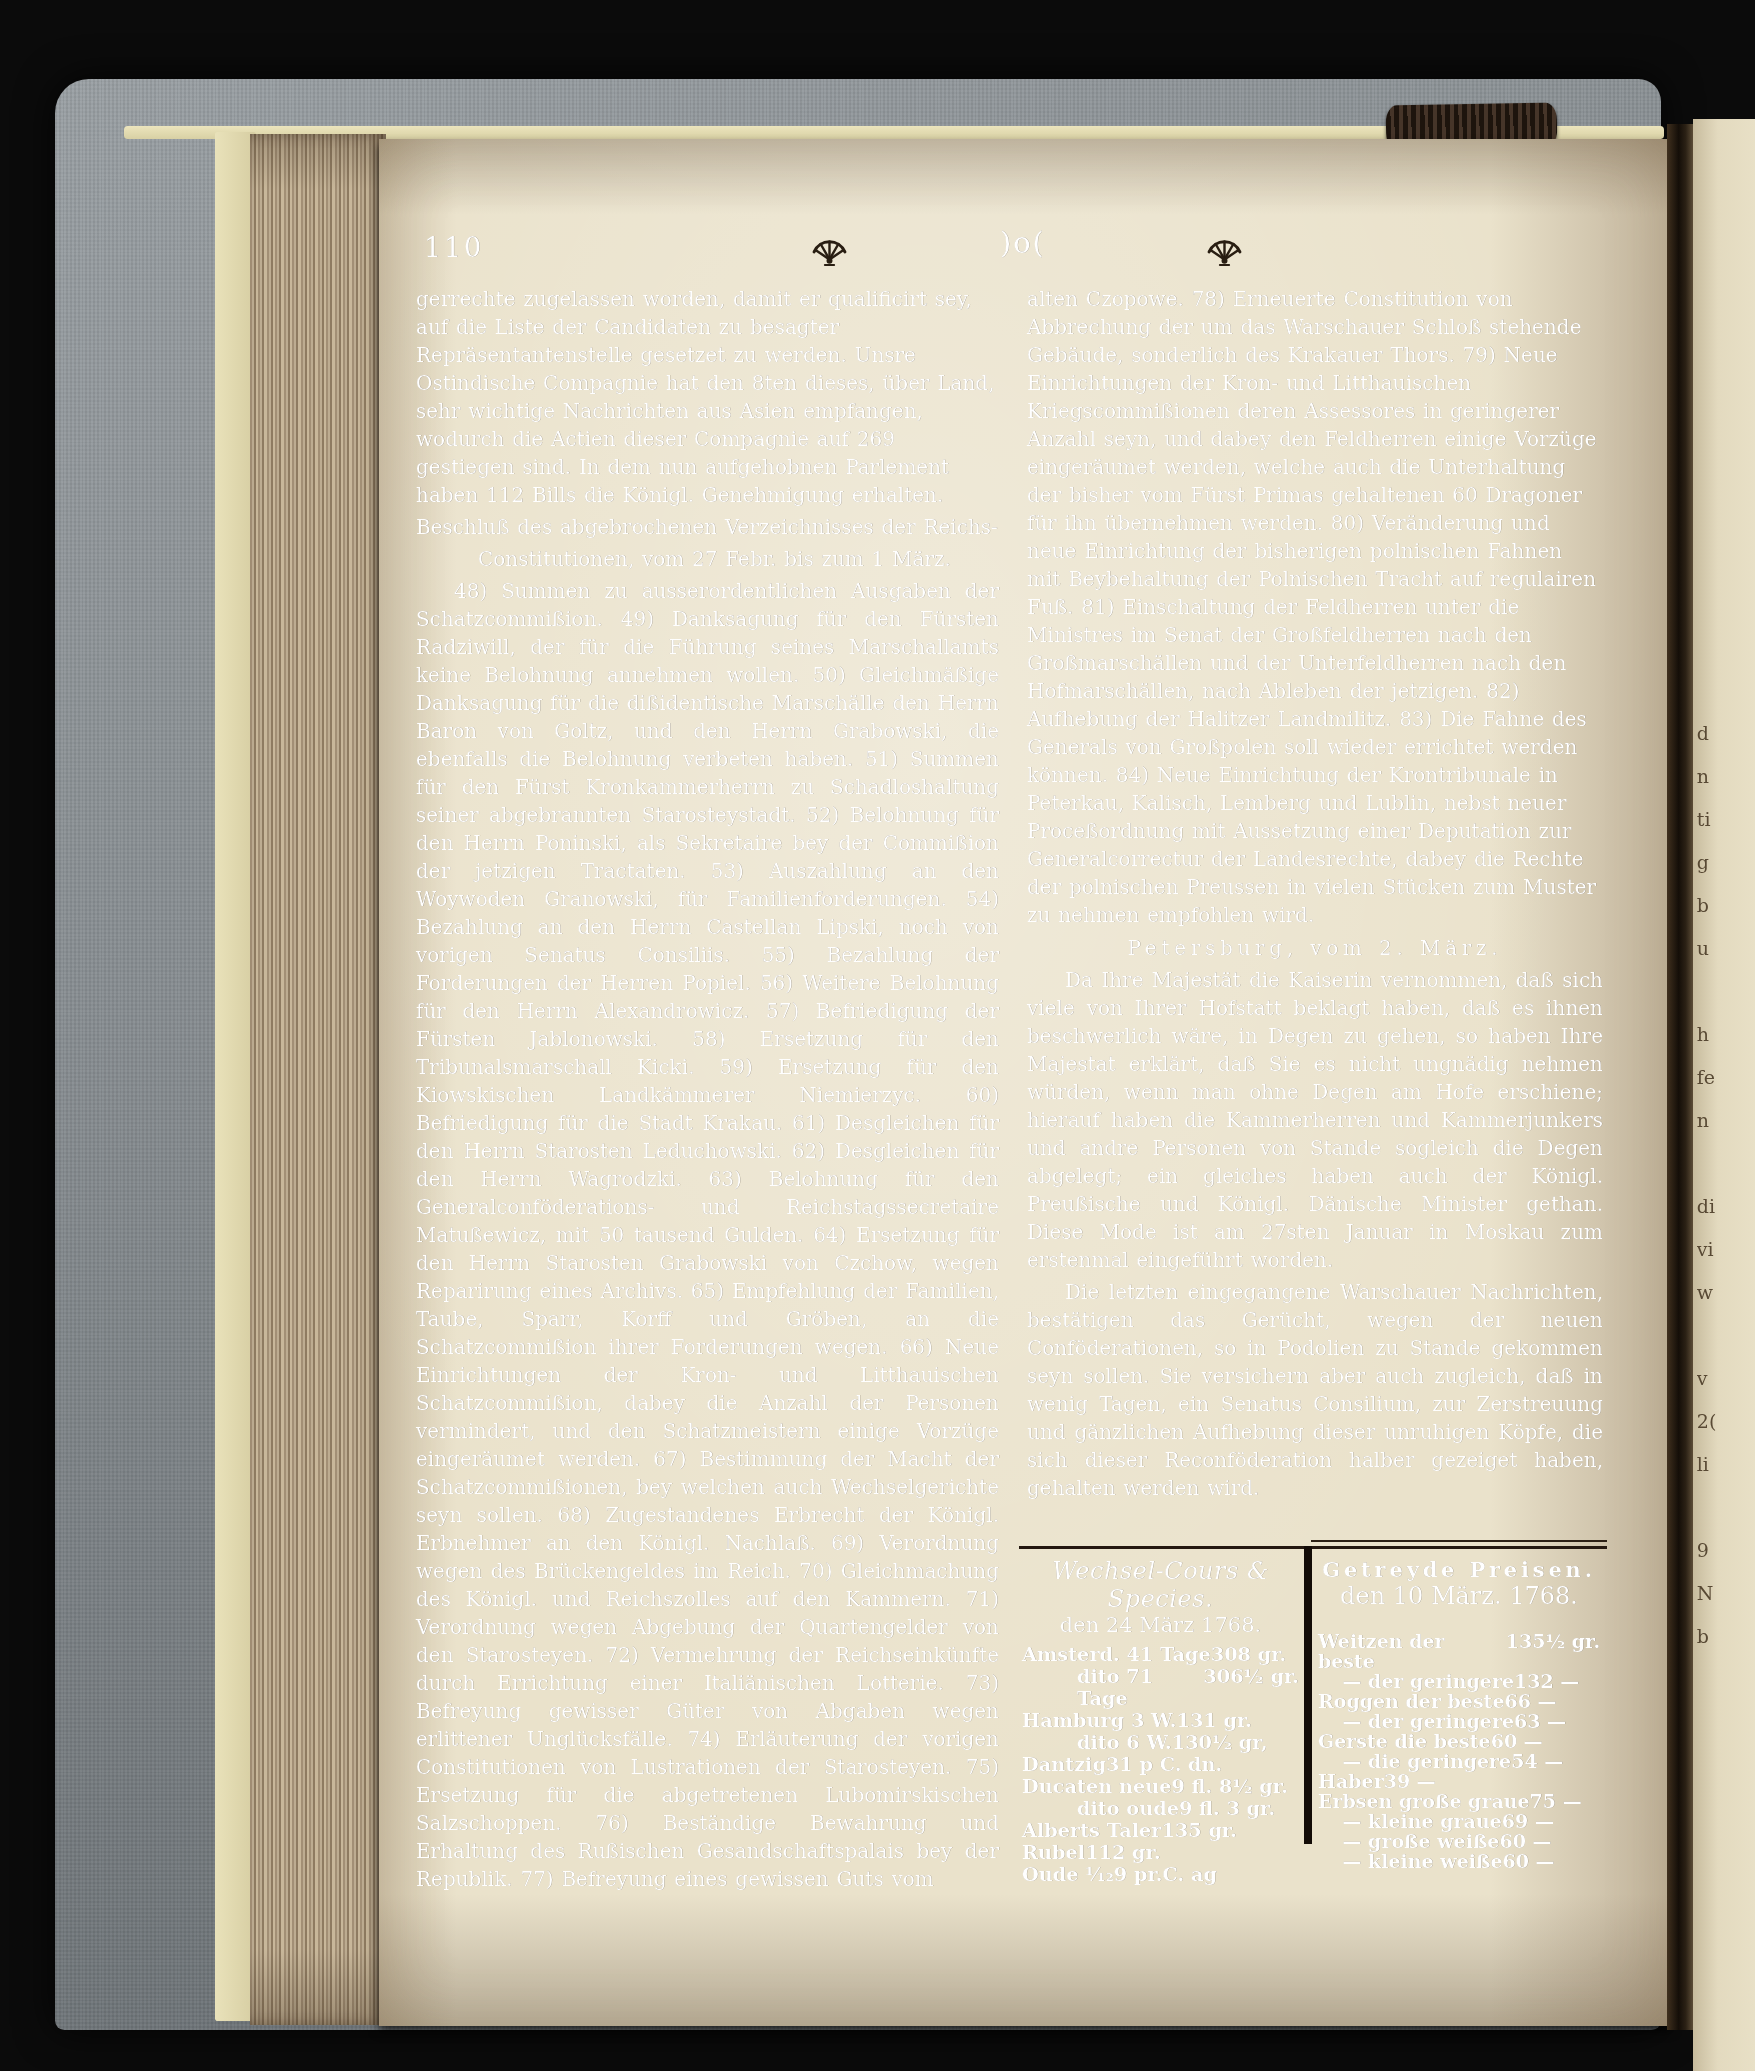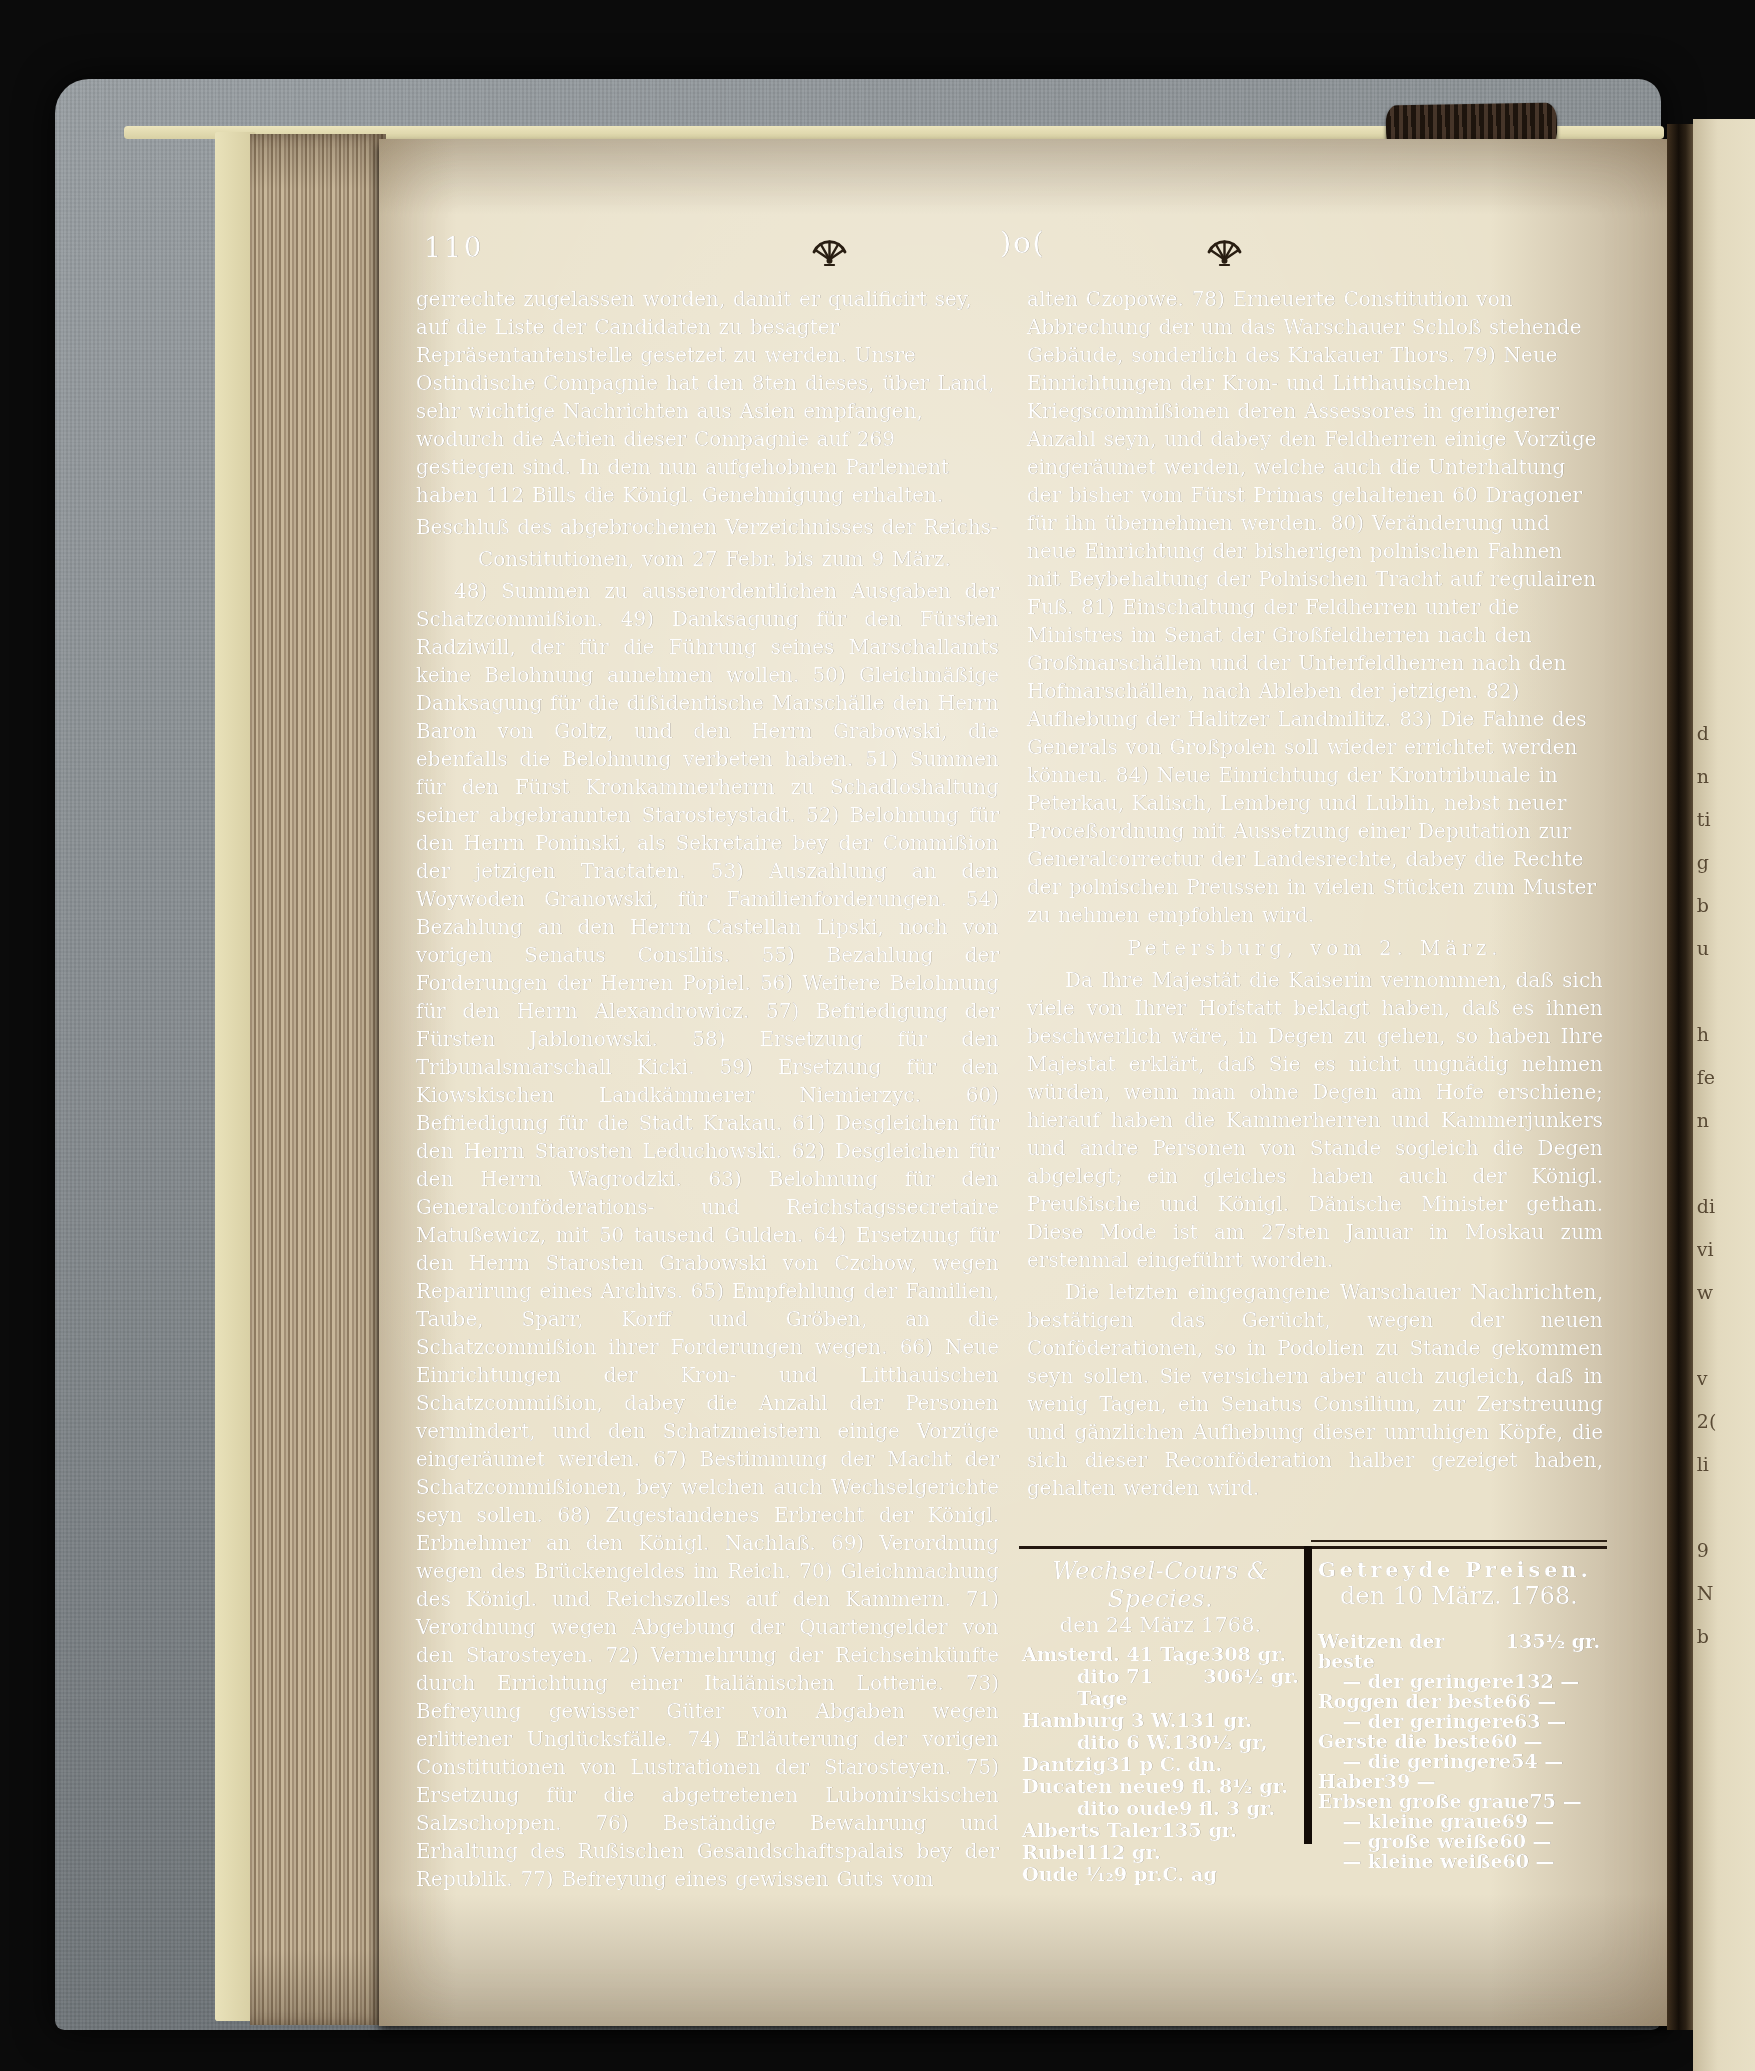--- a/index.html
+++ b/index.html
@@ -61,21 +61,21 @@
 
   .trule{position:absolute;left:1019px;top:1546px;width:588px;height:2.8px;background:#241810;}
   .trule2{position:absolute;left:1311px;top:1540px;width:296px;height:1.9px;background:#2c2015;}
   .tdivider{position:absolute;left:1304px;top:1546px;width:7.5px;height:298px;background:#130c07;}
 
   .wtable{position:absolute;left:1022px;top:1557px;width:277px;}
   .wtitle{font-style:italic;font-size:24px;text-align:center;letter-spacing:0.5px;}
   .wdate{font-size:21px;text-align:center;margin-bottom:6.6px;}
   .wtable .trow{font-size:19.3px;line-height:22px;}
   .gtable{position:absolute;left:1318px;top:1557px;width:282px;}
-  .gtitle{font-size:21px;font-weight:bold;letter-spacing:3.8px;}
+  .gtitle{font-size:21px;font-weight:bold;text-align:center;letter-spacing:3.8px;}
   .gdate{font-size:24px;text-align:center;margin-bottom:21px;}
   .gtable .trow{font-size:19px;line-height:20px;}
   .trow{display:flex;justify-content:flex-start;font-weight:bold;}
   .trow .tv{white-space:nowrap;}
   .trow.ind1 .tl{padding-left:55px;}
   .trow.dash .tl{padding-left:24.5px;}
 </style>
 </head>
 <body>
 
@@ -148,21 +148,21 @@
       </g>
       <circle cx="23" cy="27.5" r="3.2" fill="#291e12"></circle>
       <path d="M18 32 L28 32" stroke="#291e12" stroke-width="2" stroke-linecap="round"></path>
     </svg>
   </span>
 
   <div class="col colL ink">
 
   <p class="para plain">gerrechte zugelassen worden, damit er qualificirt sey, auf die Liste der Candidaten zu besagter Repräsentantenstelle gesetzet zu werden.  Unsre Ostindische Compagnie hat den 8ten dieses, über Land, sehr wichtige Nachrichten aus Asien empfangen, wodurch die Actien dieser Compagnie auf 269 gestiegen sind.  In dem nun aufgehobnen Parlement haben 112 Bills die Königl. Genehmigung erhalten.</p>
       <p class="para plain">Beschluß des abgebrochenen Verzeichnisses der Reichs-</p>
-      <p class="para centerline">Constitutionen, vom 27 Febr. bis zum 9 März.</p>
+      <p class="para centerline">Constitutionen, vom 27 Febr. bis zum 1 März.</p>
       <p class="para ind">48) Summen zu ausserordentlichen Ausgaben der Schatzcommißion. 49) Danksagung für den Fürsten Radziwill, der für die Führung seines Marschallamts keine Belohnung annehmen wollen. 50) Gleichmäßige Danksagung für die dißidentische Marschälle den Herrn Baron von Goltz, und den Herrn Grabowski, die ebenfalls die Belohnung verbeten haben. 51) Summen für den Fürst Kronkammerherrn zu Schadloshaltung seiner abgebrannten Starosteystadt. 52) Belohnung für den Herrn Poninski, als Sekretaire bey der Commißion der jetzigen Tractaten. 53) Auszahlung an den Woywoden Granowski, für Familienforderungen. 54) Bezahlung an den Herrn Castellan Lipski, noch von vorigen Senatus Consiliis. 55) Bezahlung der Forderungen der Herren Popiel. 56) Weitere Belohnung für den Herrn Alexandrowicz. 57) Befriedigung der Fürsten Jablonowski. 58) Ersetzung für den Tribunalsmarschall Kicki. 59) Ersetzung für den Kiowskischen Landkämmerer Niemierzyc. 60) Befriedigung für die Stadt Krakau. 61) Desgleichen für den Herrn Starosten Leduchowski. 62) Desgleichen für den Herrn Wagrodzki. 63) Belohnung für den Generalconföderations- und Reichstagssecretaire Matußewicz, mit 50 tausend Gulden. 64) Ersetzung für den Herrn Starosten Grabowski von Czchow, wegen Reparirung eines Archivs. 65) Empfehlung der Familien, Taube, Sparr, Korff und Gröben, an die Schatzcommißion ihrer Forderungen wegen. 66) Neue Einrichtungen der Kron- und Litthauischen Schatzcommißion, dabey die Anzahl der Personen vermindert, und den Schatzmeistern einige Vorzüge eingeräumet werden. 67) Bestimmung der Macht der Schatzcommißionen, bey welchen auch Wechselgerichte seyn sollen. 68) Zugestandenes Erbrecht der Königl. Erbnehmer an den Königl. Nachlaß. 69) Verordnung wegen des Brückengeldes im Reich. 70) Gleichmachung des Königl. und Reichszolles auf den Kammern. 71) Verordnung wegen Abgebung der Quartengelder von den Starosteyen. 72) Vermehrung der Reichseinkünfte durch Errichtung einer Italiänischen Lotterie. 73) Befreyung gewisser Güter von Abgaben wegen erlittener Unglücksfälle. 74) Erläuterung der vorigen Constitutionen von Lustrationen der Starosteyen. 75) Ersetzung für die abgetretenen Lubomirskischen Salzschoppen. 76) Beständige Bewahrung und Erhaltung des Rußischen Gesandschaftspalais bey der Republik. 77) Befreyung eines gewissen Guts vom</p>
     </div>
 
   <div class="col colR ink">
 
   <p class="para plain">alten Czopowe.  78) Erneuerte Constitution von Abbrechung der um das Warschauer Schloß stehende Gebäude, sonderlich des Krakauer Thors. 79) Neue Einrichtungen der Kron- und Litthauischen Kriegscommißionen deren Assessores in geringerer Anzahl seyn, und dabey den Feldherren einige Vorzüge eingeräumet werden, welche auch die Unterhaltung der bisher vom Fürst Primas gehaltenen 60 Dragoner für ihn übernehmen werden. 80) Veränderung und neue Einrichtung der bisherigen polnischen Fahnen mit Beybehaltung der Polnischen Tracht auf regulairen Fuß. 81) Einschaltung der Feldherren unter die Ministres im Senat der Großfeldherren nach den Großmarschällen und der Unterfeldherren nach den Hofmarschällen, nach Ableben der jetzigen. 82) Aufhebung der Halitzer Landmilitz. 83) Die Fahne des Generals von Großpolen soll wieder errichtet werden können. 84) Neue Einrichtung der Krontribunale in Peterkau, Kalisch, Lemberg und Lublin, nebst neuer Proceßordnung mit Aussetzung einer Deputation zur Generalcorrectur der Landesrechte, dabey die Rechte der polnischen Preussen in vielen Stücken zum Muster zu nehmen empfohlen wird.</p>
       <p class="para head">Petersburg, vom 2. März.</p>
       <p class="para ind">Da Ihre Majestät die Kaiserin vernommen, daß sich viele von Ihrer Hofstatt beklagt haben, daß es ihnen beschwerlich wäre, in Degen zu gehen, so haben Ihre Majestat erklärt, daß Sie es nicht ungnädig nehmen würden, wenn man ohne Degen am Hofe erschiene; hierauf haben die Kammerherren und Kammerjunkers und andre Personen von Stande sogleich die Degen abgelegt; ein gleiches haben auch der Königl. Preußische und Königl. Dänische Minister gethan.  Diese Mode ist am 27sten Januar in Moskau zum erstenmal eingeführt worden.</p>
       <p class="para ind">Die letzten eingegangene Warschauer Nachrichten, bestätigen das Gerücht, wegen der neuen Conföderationen, so in Podolien zu Stande gekommen seyn sollen. Sie versichern aber auch zugleich, daß in wenig Tagen, ein Senatus Consilium, zur Zerstreuung und gänzlichen Aufhebung dieser unruhigen Köpfe, die sich dieser Reconföderation halber gezeiget haben, gehalten werden wird.</p>
     </div>

